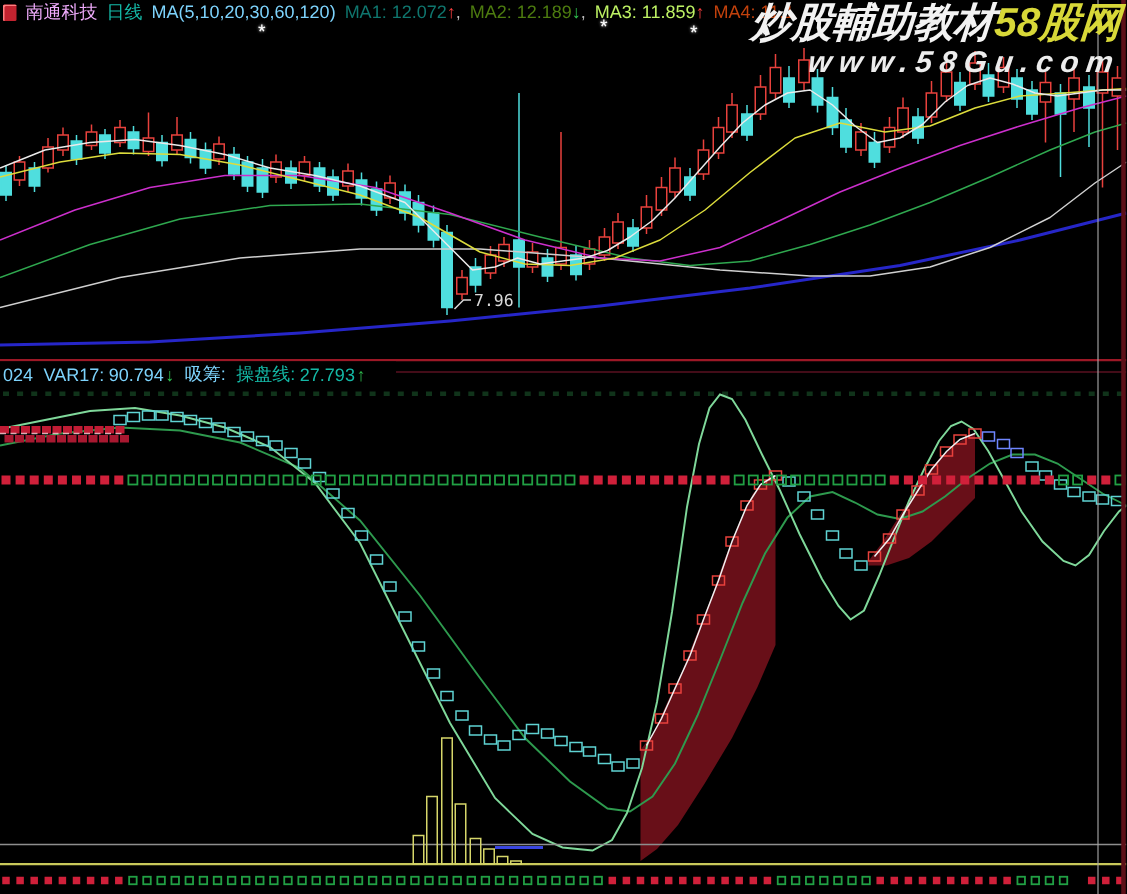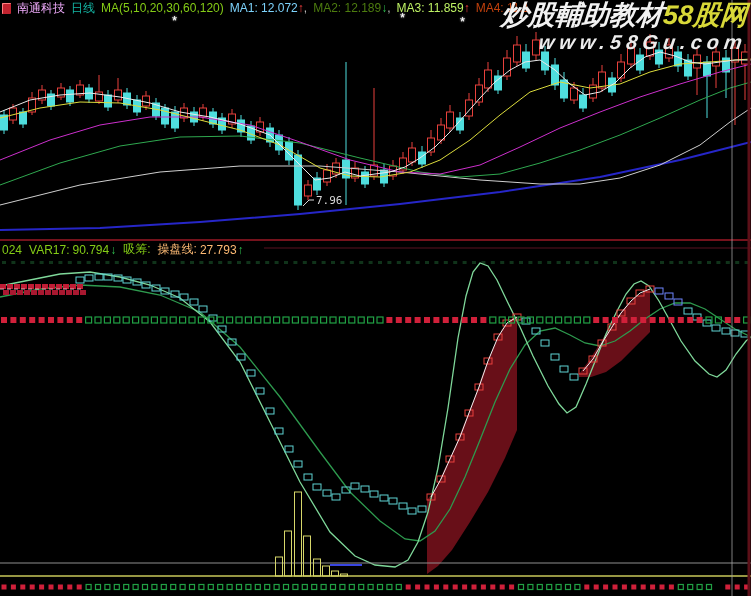--- a/index.html
+++ b/index.html
@@ -13,21 +13,21 @@
         box-shadow:inset 1px 1px 0 #ff8080;}
   .star{position:absolute;color:#ffffff;font-size:13px;z-index:6;text-shadow:0 0 2px #fff;}
   #watermark{right:4px;top:2px;text-align:right;z-index:7;line-height:1;}
   #wm1{font-size:27px;font-weight:bold;font-style:italic;letter-spacing:0px;
        transform:skewX(-4deg);}
   #wm1 .w{color:#f2f2f2;} #wm1 .y{color:#d8d838;}
   #wm2{font-size:20px;font-style:italic;color:#ececec;letter-spacing:5px;margin-top:3px;
        font-weight:bold;transform:skewX(-8deg);}
   #subbar{left:0;top:241px;height:17px;min-width:262px;background:#000;display:flex;
           align-items:center;gap:7px;padding-left:2px;font-size:12px;white-space:nowrap;z-index:5;}
-  .t-white{color:#84cc16;} .t-red{color:#fdba74;} .t-green{color:#2fbf4f;}
+  .t-white{color:#7dd3fc;} .t-red{color:#14b8a6;} .t-green{color:#2fbf4f;}
 </style>
 </head>
 <body>
 
 <div id="screen">
 
   <svg id="chart" width="751" height="596" viewBox="0 0 751 596">
       <g>
         <line x1="4" y1="110" x2="4" y2="134" stroke="#4fdede" stroke-width="1"></line>
         <rect x="0.5" y="115" width="7" height="15" fill="#4fdede" stroke="#4fdede" stroke-width="1"></rect>
@@ -563,21 +563,21 @@
         <line x1="749" y1="0" x2="749" y2="596" stroke="#5c1018" stroke-width="3"></line>
       </g>
     </svg>
 
   <div id="topbar" class="abs">
     <span id="logo"></span>
     <span class="t-white" style="color:#f0abfc">南通科技</span>
     <span style="color:#14b8a6">日线</span>
     <span class="t-white">MA(5,10,20,30,60,120)</span>
     <span id="ma-readouts" style="display:inline-flex;gap:6px;">
-        <span><span style="color:#7dd3fc">MA1: 12.072</span><span style="color:#ff4040">↑</span><span style="color:#bbb">,</span></span>
+        <span><span style="color:#0f766e">MA1: 12.072</span><span style="color:#ff4040">↑</span><span style="color:#bbb">,</span></span>
         <span><span style="color:#4d7c0f">MA2: 12.189</span><span style="color:#2fbf4f">↓</span><span style="color:#bbb">,</span></span>
         <span><span style="color:#bef264">MA3: 11.859</span><span style="color:#ff4040">↑</span><span style="color:#bbb"></span></span>
         <span><span style="color:#c2410c">MA4: 11.1</span><span style="color:#3cb45a"></span><span style="color:#bbb"></span></span>
       </span>
   </div>
 
   <div id="watermark" class="abs">
     <div id="wm1">
       <span class="w">炒股輔助教材</span><span class="y">58股网</span>
     </div>

